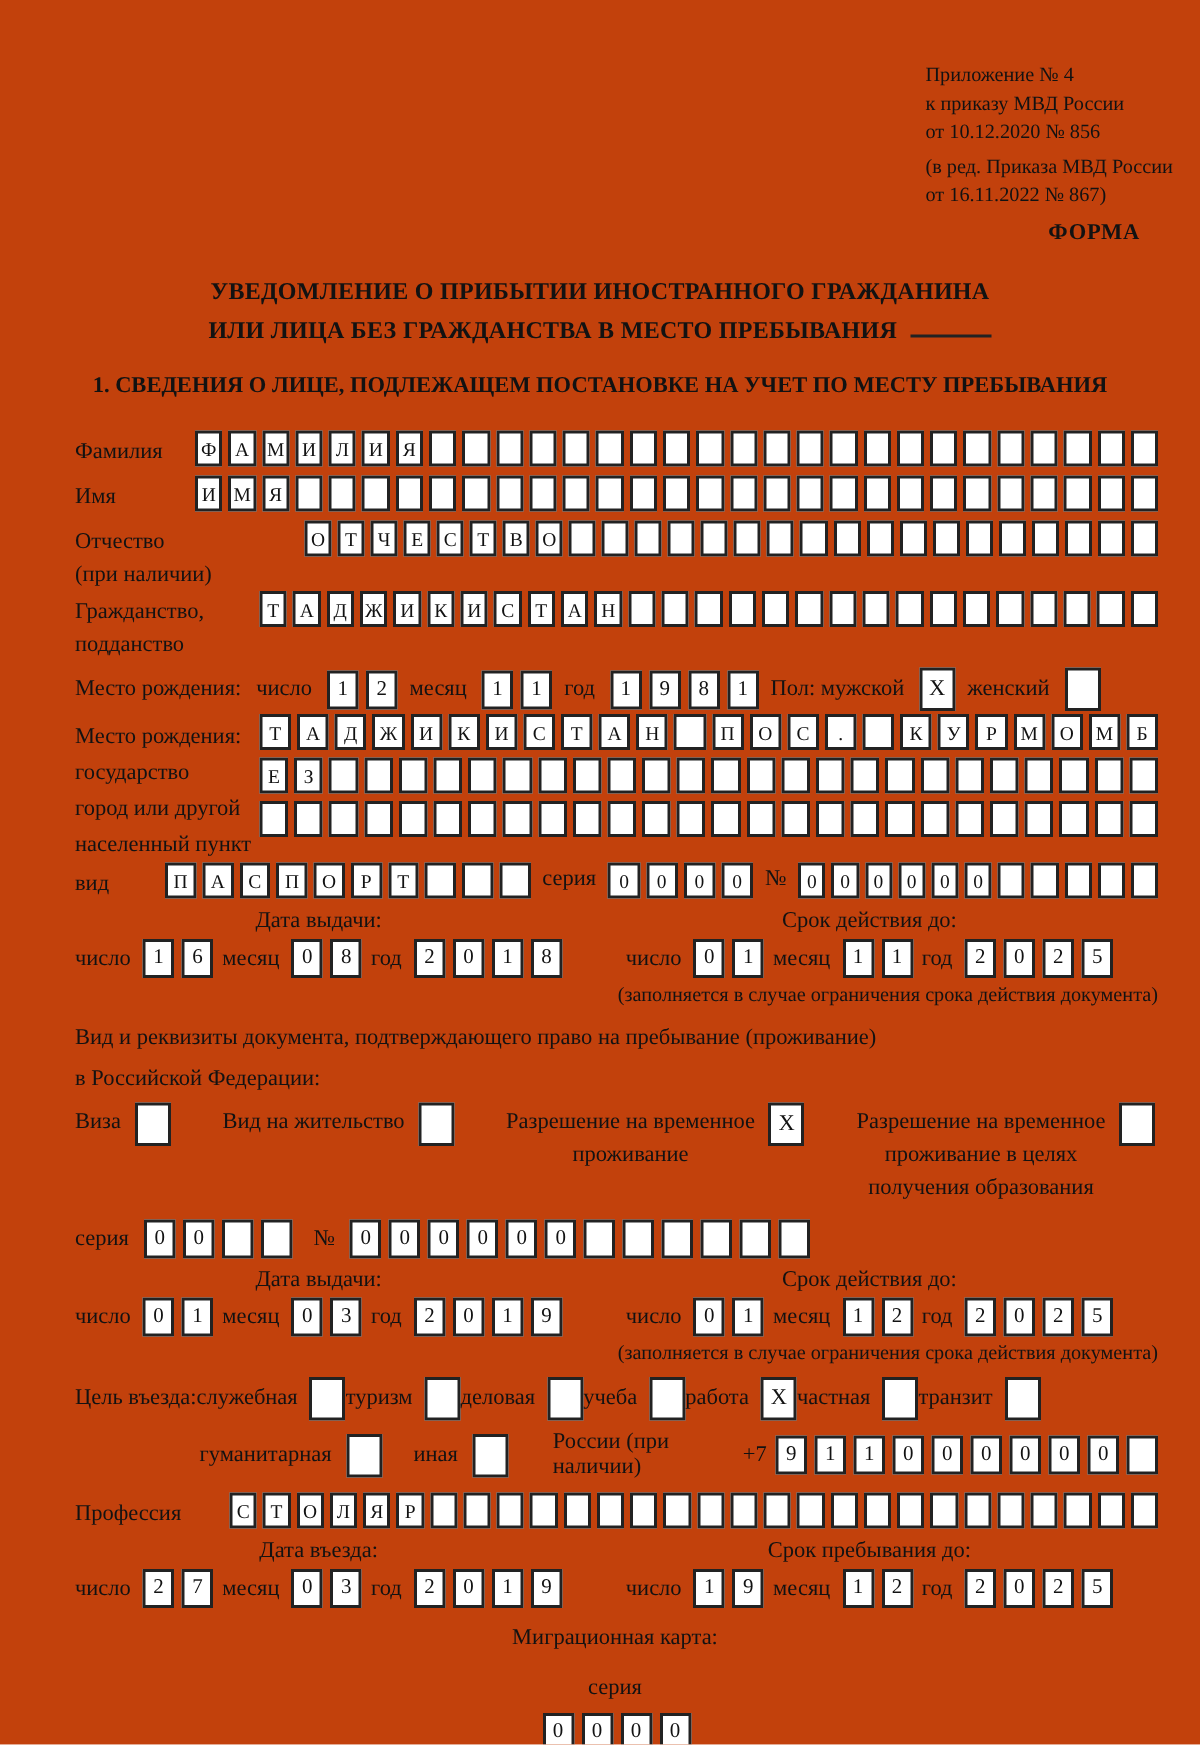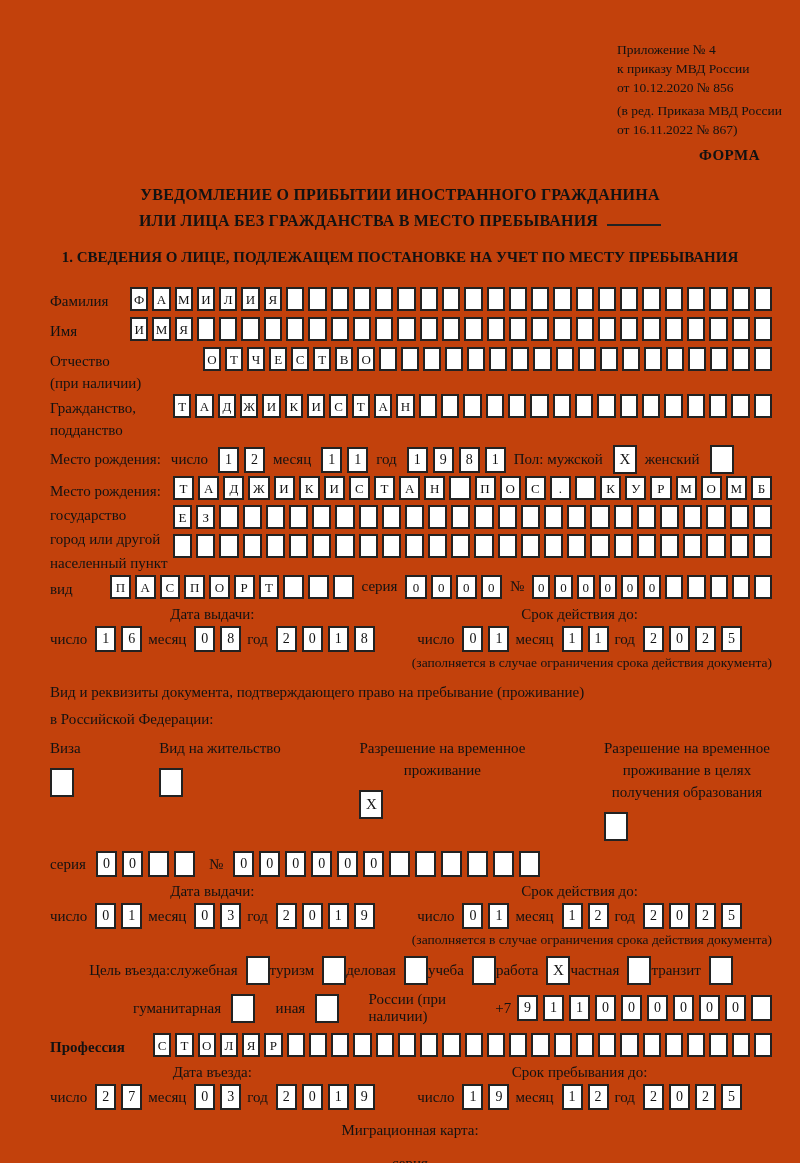--- a/index.html
+++ b/index.html
@@ -26,42 +26,42 @@
     flex:1 1 0; min-width:0; height:20px; border:2px solid #222;
     display:flex; align-items:center; justify-content:center;
     font-size:13px; line-height:1; background:#fff;
   }
   .dcells { display:flex; gap:5px; flex:none; }
   .dcells .cell { flex:none; width:17px; height:22px; font-size:14px; }
   .boxcell .cell { flex:none; width:20px; height:25px; font-size:15px; }
   .boxcell { display:flex; flex:none; }
 
   .mb5 { margin-bottom:5px; } .mb4 { margin-bottom:4px; } .mb2 { margin-bottom:2px; }
-  .w80 { width:80px; } .w103 { width:103px;font-weight:bold; } .w123 { width:123px; } .w153 { width:153px; }
+  .w80 { width:80px; } .w103 { width:103px; } .w123 { width:123px; } .w153 { width:153px; }
   .w60 { width:60px; } .w130 { width:130px; }
 
   .stack { flex:1; display:flex; flex-direction:column; gap:5px; min-width:0; }
 
   .centerhead { text-align:center; font-weight:bold; font-size:14.5px; margin:3px 0 5px 0; }
 
   .grouplbl { flex:none; margin:0 8px; padding-top:3px; }
 
   .dates { display:flex; justify-content:space-between; margin-top:6px; padding-right:30px; }
   .dgroup { }
   .dhead { text-align:center; font-size:15px; margin-bottom:3px; }
   .dline { display:flex; align-items:center; gap:6px; }
   .dline .t { margin-right:2px; }
   .noter { text-align:right; font-size:13.5px; margin:3px 0 8px 0; }
 
   .intro { line-height:27px; }
   .opts { display:flex; justify-content:space-between; align-items:flex-start; margin-top:2px; padding-right:2px; }
-  .opt { display:flex; align-items:flex-start; gap:9px;flex-direction:column; }
+  .opt { display:flex; align-items:flex-start; gap:9px; }
   .opt .txt { text-align:center; line-height:22px; padding-top:2px; }
 
-  .purpose { display:flex; justify-content:center; align-items:center; margin-top:8px; }
+  .purpose { display:flex; justify-content:flex-start; align-items:center; margin-top:8px; }
   .purpose .p { display:flex; align-items:center; gap:8px; }
   .purpose2 { display:flex; align-items:center; margin-top:6px; padding-left:83px; } .sp30 { width:28px; } .sp14 { width:14px; }
 </style>
 </head>
 <body>
 
 <div class="page">
 
   <div class="hdr">
     <div>Приложение № 4</div>

